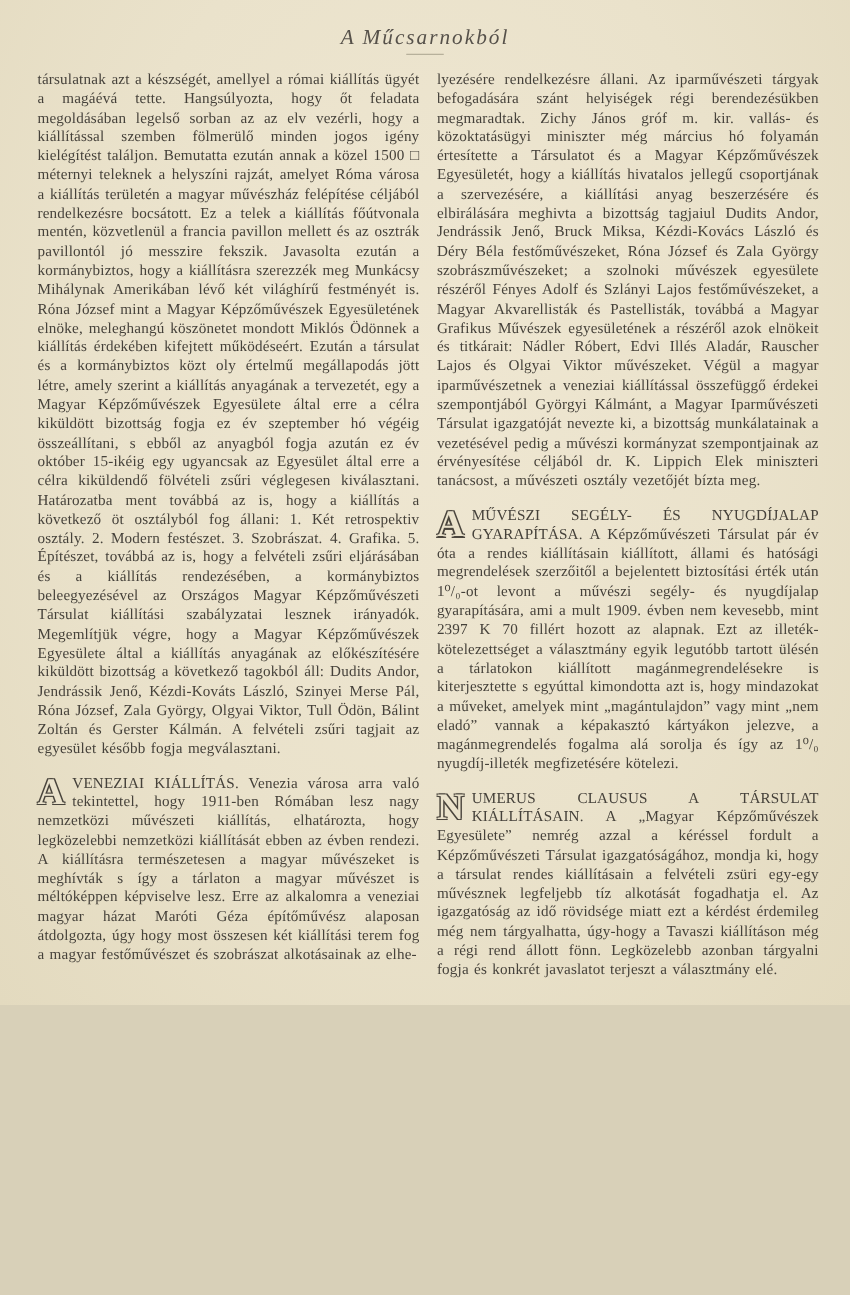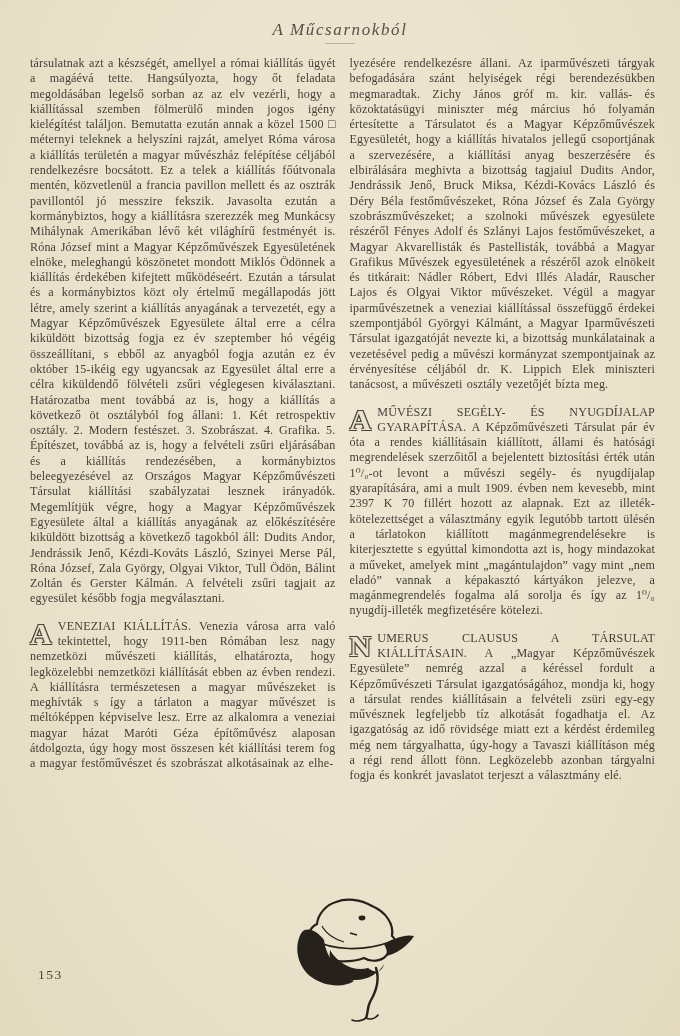--- a/index.html
+++ b/index.html
@@ -1,18 +1,18 @@
 <!DOCTYPE html>
 <html lang="hu"><head>
 <meta charset="utf-8">
 <style>
   html,body { margin:0; padding:0; background:#d8d0b8; }
   .page {
     position:relative;
-    width:680px; height:1036px;
+    width:680px; height:804px;
     margin:0 auto;
     background: radial-gradient(ellipse at 50% 38%, #efe7d2 0%, #eae2cb 55%, #e3dabf 100%);
     font-family:"Liberation Serif","DejaVu Serif",serif;
     color:#46423a;
     overflow:hidden;
     box-sizing:border-box;
   }
   header.page-header { padding-top:20px; text-align:center; }
   .running-title {
     font-style:italic;

